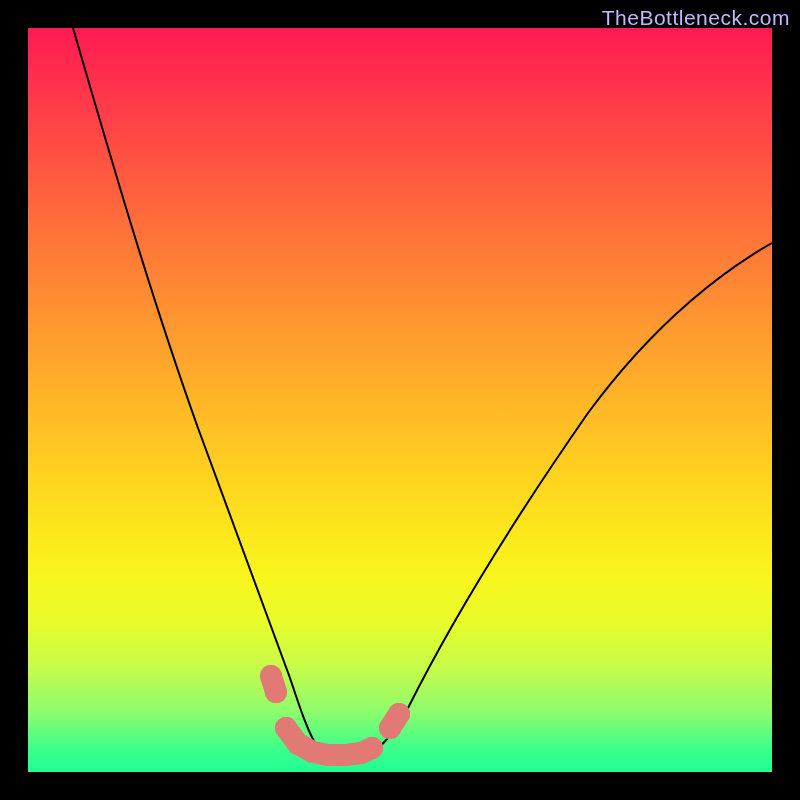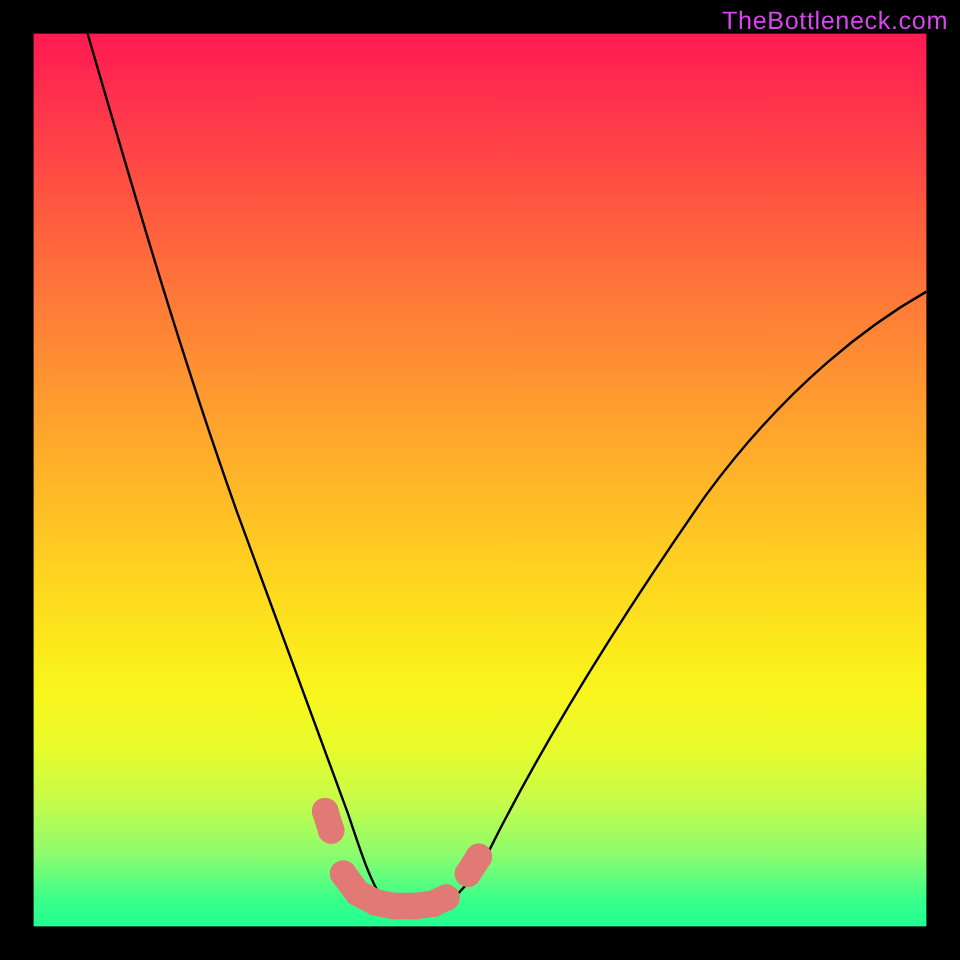--- a/index.html
+++ b/index.html
@@ -41,21 +41,21 @@
       #c6fc4a 86%,
       #8cfc6e 92%,
       #3aff8b 97%,
       #20ff92 100%
     );
   }
   .watermark {
     position: absolute;
     top: 6px;
     right: 10px;
-    color: #d946ef;
+    color: #c4b5fd;
     font-size: 21px;
     letter-spacing: 0.5px;
     user-select: none;
   }
   svg.curves {
     position: absolute;
     inset: 0;
     width: 744px;
     height: 744px;
     overflow: visible;

